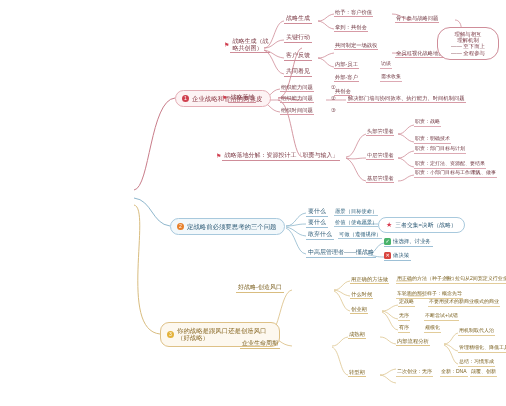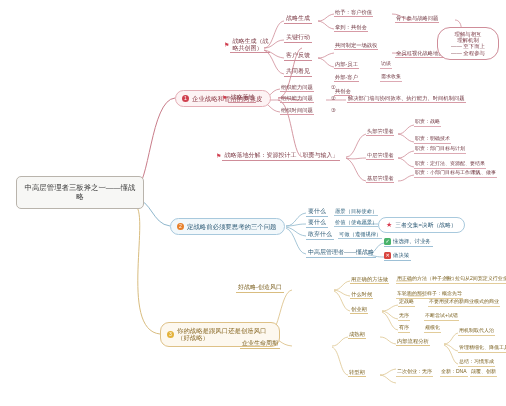--- a/index.html
+++ b/index.html
@@ -154,23 +154,20 @@
     <path d="M332 346 C 340 346, 340 338, 348 337" stroke="#d9bd80" stroke-width="0.7" fill="none"></path>
     <path d="M332 347 C 340 350, 340 374, 348 375" stroke="#d9bd80" stroke-width="0.7" fill="none"></path>
     <path d="M380 337 C 388 337, 388 343, 396 344" stroke="#d9bd80" stroke-width="0.7" fill="none"></path>
     <path d="M444 344 C 452 344, 452 334, 458 333" stroke="#d9bd80" stroke-width="0.7" fill="none"></path>
     <path d="M444 344 C 452 345, 452 350, 458 351" stroke="#d9bd80" stroke-width="0.7" fill="none"></path>
     <path d="M444 345 C 452 348, 452 363, 458 364" stroke="#d9bd80" stroke-width="0.7" fill="none"></path>
     <path d="M380 375 C 388 375, 388 370, 396 369" stroke="#d9bd80" stroke-width="0.7" fill="none"></path>
     <path d="M380 375 C 388 376, 388 382, 396 383" stroke="#d9bd80" stroke-width="0.7" fill="none"></path>
   </svg>
 
-  <div class="node root">
-    <span>中高层管理者三板斧之一——懂战略</span>
-  </div>
 
   <div class="node lvl1 red" style="left:175px;top:90px;">
     <span class="bullet b-red">1</span>
     <span>企业战略和管治的两张皮</span>
   </div>
 
   <div class="node" style="left:224px;top:38px;display:flex;align-items:center;">
     <span class="flag">⚑</span>
     <span class="ul red" style="white-space:normal;width:36px;line-height:1.1;">战略生成（战略共创图）</span>
   </div>

